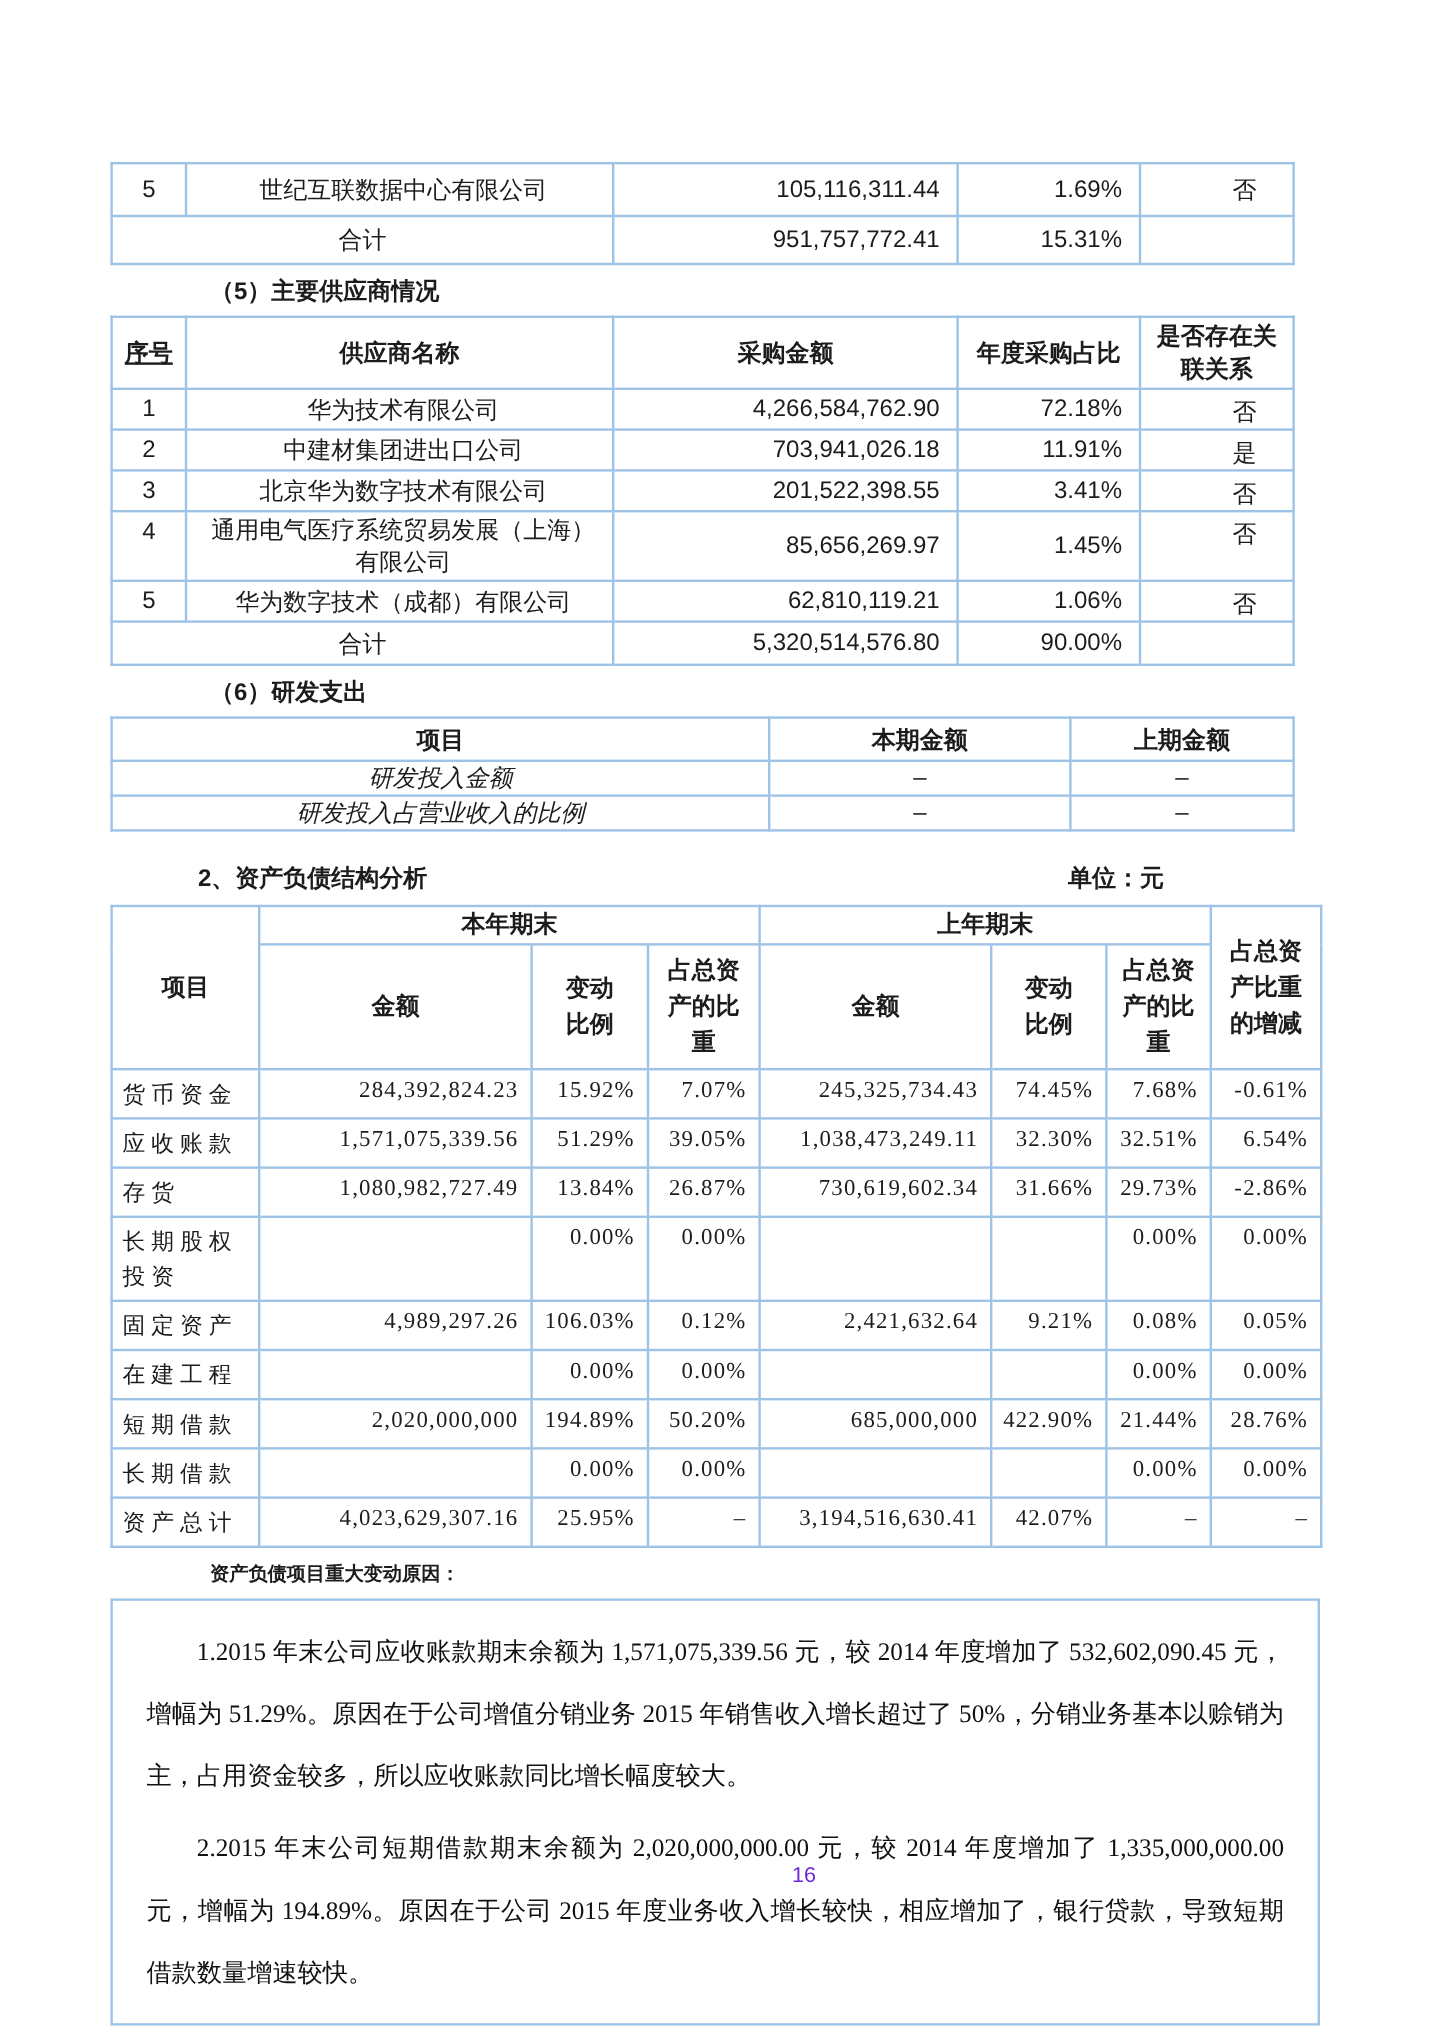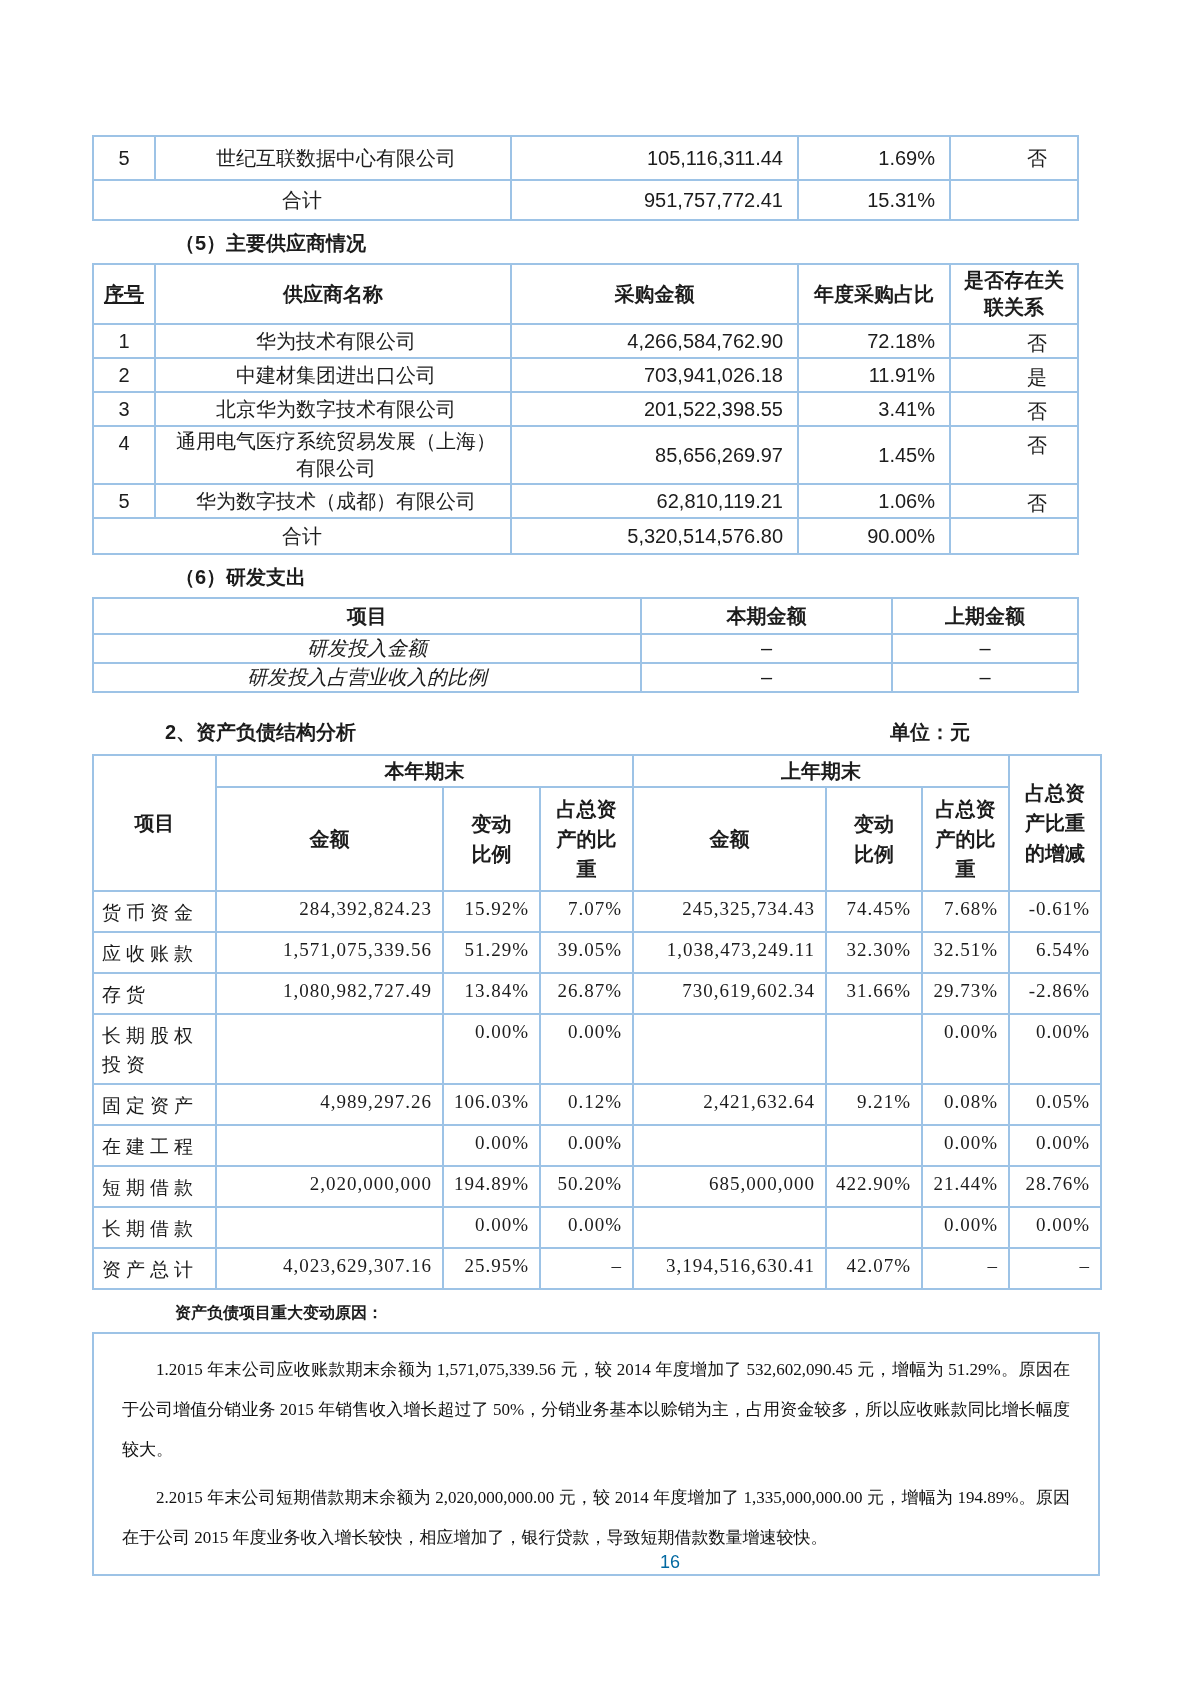--- a/index.html
+++ b/index.html
@@ -77,28 +77,28 @@
   
   .note-heading{font-size:16px;font-weight:bold;line-height:26px;margin:10px 0 6px 83px;}
   .note-box{
     border:2px solid var(--bd);
     width:1008px;
     padding:8px 28px;
     font-family:"Liberation Serif","DejaVu Serif",serif;
   }
   .note-box p{
     margin:8px 0;
-    font-size:17px;line-height:40px;
+    font-size:21px;line-height:52px;
     text-align:justify;text-indent:2em;
     color:#111;
   }
 
   .page-number{
     position:absolute;left:660px;top:1552px;
-    font-size:18px;color:#0369a1;
+    font-size:18px;color:#6d28d9;
     font-family:"Liberation Sans","DejaVu Sans",sans-serif;
   }
 </style>
 </head>
 <body>
 
 <div class="page">
   <div class="content">
 
     <table class="tbl-sup">

